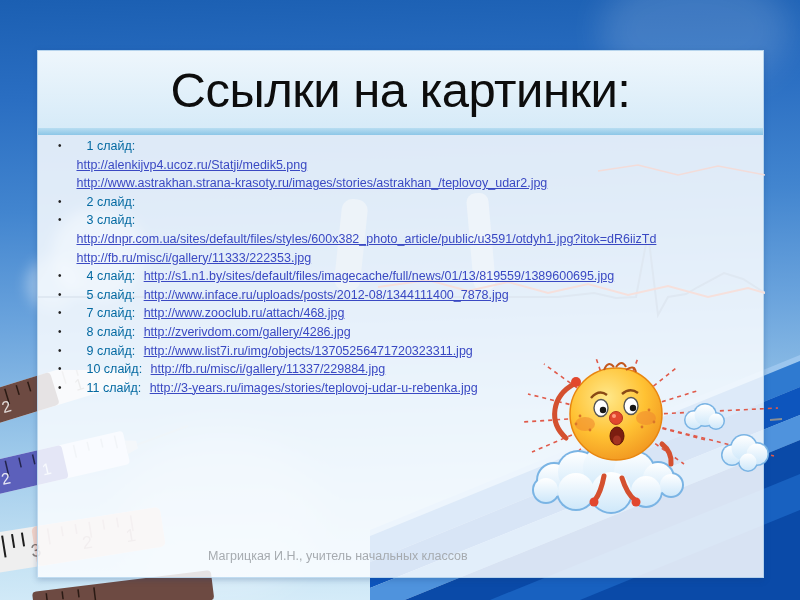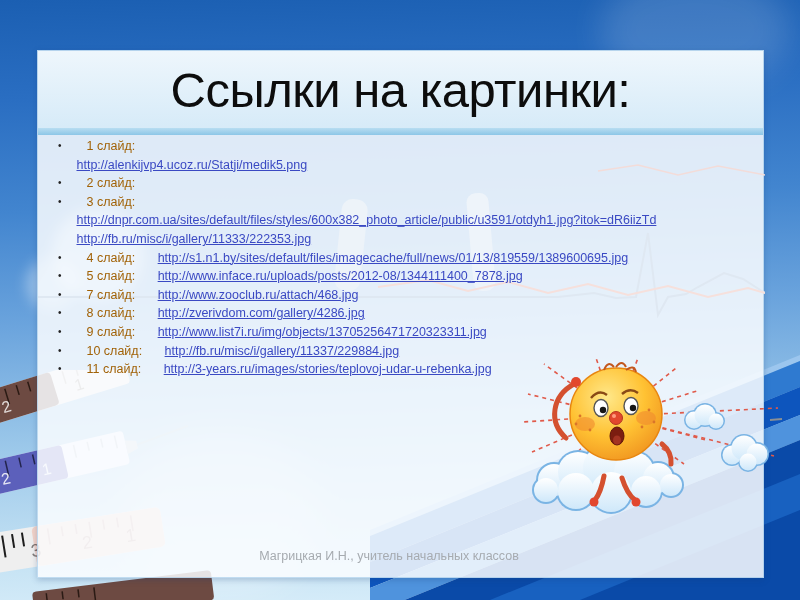--- a/index.html
+++ b/index.html
@@ -30,26 +30,26 @@
   .title-band h1{
     margin:0;font-size:49px;font-weight:400;color:#0d0d0d;letter-spacing:-0.5px;
   }
   .divider{position:absolute;left:0;right:0;top:77px;height:7px;
     background:linear-gradient(180deg,#b8ddf1,#8cc6e7);}
   .watermarks{position:absolute;left:0;top:0;width:727px;height:526px;pointer-events:none;}
   .list{position:absolute;left:0;right:0;top:86px;}
   .line{font-size:12.5px;line-height:18.6px;white-space:nowrap;color:#3c3c3c;padding-left:10px;}
   .line .bullet{display:inline-block;width:25px;padding-left:10px;color:#222;font-size:10px;vertical-align:1px;}
   .line.link-only{padding-left:0;}
-  .line .label{color:#a16207;margin-right:19px;}
+  .line .label{color:#0369a1;margin-right:5px;}
   .link{color:#3a49c3;text-decoration:underline;cursor:pointer;}
   .hide{display:none;}
   .footer{
-    position:absolute;left:224px;top:549px;width:330px;z-index:4;
-    text-align:center;font-size:12.5px;line-height:15px;color:#a6abb0;
+    position:absolute;left:208px;top:549px;width:330px;z-index:4;
+    font-size:12.5px;line-height:15px;color:#a6abb0;
   }
   .sun-wrap{position:absolute;left:516px;top:356px;width:268px;height:172px;z-index:4;}
 </style>
 </head>
 <body>
 
 <div class="bokeh b1"></div>
 <div class="bokeh b2"></div>
 <div class="bokeh b3"></div>
 <div class="bokeh b4"></div>
@@ -167,20 +167,25 @@
     <span class="label">1 слайд:</span>
     
   </div>
 
   <div class="line link-only">
     <span class="bullet hide"></span>
     
     <a class="link">http://alenkijvp4.ucoz.ru/Statji/medik5.png</a>
   </div>
 
+  <div class="line link-only">
+    <span class="bullet hide"></span>
+    
+    <a class="link">http://www.astrakhan.strana-krasoty.ru/images/stories/astrakhan_/teplovoy_udar2.jpg</a>
+  </div>
 
   <div class="line">
     <span class="bullet">•</span>
     <span class="label">2 слайд:</span>
     
   </div>
 
 
   <div class="line">
     <span class="bullet">•</span>

